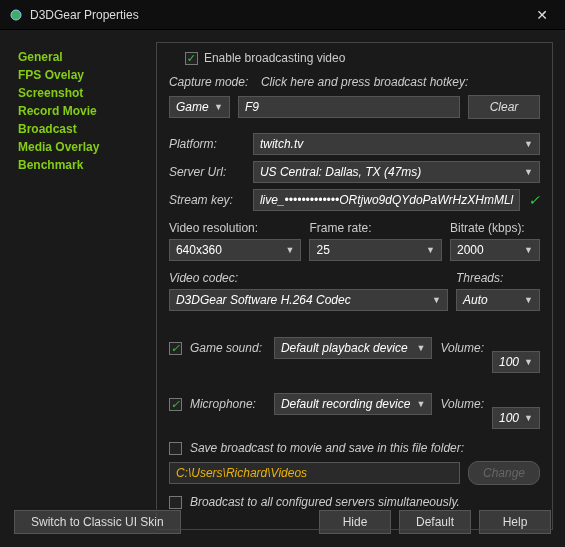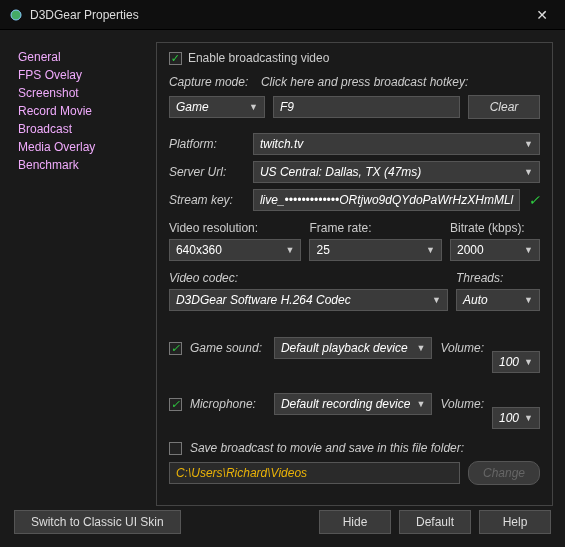--- a/index.html
+++ b/index.html
@@ -3,24 +3,24 @@
 <meta charset="utf-8">
 <style>
 * { margin: 0; padding: 0; box-sizing: border-box; font-family: "Segoe UI", Tahoma, sans-serif; }
 body { width: 565px; height: 547px; background: #1a1a1a; color: #d0d0d0; font-size: 12px; }
 .titlebar { height: 30px; background: #0f0f0f; display: flex; align-items: center; padding: 0 8px; border-bottom: 1px solid #000; }
 .titlebar .icon { width: 16px; height: 16px; margin-right: 6px; display: flex; align-items: center; justify-content: center; }
 .titlebar .title { flex: 1; font-size: 12px; color: #ddd; }
 .titlebar .close { width: 30px; text-align: center; font-size: 14px; color: #ddd; cursor: pointer; }
 .body { display: flex; height: 467px; }
 .sidebar { width: 170px; padding: 18px 0 0 18px; }
-.sidebar div { padding: 2px 0; font-size: 12px; cursor: pointer; color: #f0abfc; }
+.sidebar div { padding: 2px 0; font-size: 12px; cursor: pointer; color: #84cc16; font-weight: bold; }
 .main { flex: 1; padding: 12px 12px 0 12px; }
 .group { border: 1px solid #444; padding: 10px 12px 14px 12px; position: relative; }
-.group-top { display: flex; align-items: center; margin-bottom: 10px; margin-top: -2px; }
+.group-top { display: flex; align-items: center; margin-bottom: 10px; margin-top: -2px; margin-left: 16px; }
 .row { display: flex; align-items: center; margin: 6px 0; gap: 8px; font-style: italic; }
 .label { color: #ccc; font-size: 12px; white-space: nowrap; }
 .select, .input { background: #3a3a3a; border: 1px solid #555; color: #fff; height: 22px; padding: 0 6px; font-size: 12px; display: flex; align-items: center; justify-content: space-between; cursor: pointer; }
 .select .arrow { font-size: 9px; color: #ccc; }
 .input { cursor: text; }
 .input.disabled { background: #2a2a2a; color: #eab308; cursor: default; }
 .btn { background: #3a3a3a; border: 1px solid #555; color: #ddd; height: 24px; padding: 0 16px; font-size: 12px; cursor: pointer; display: inline-flex; align-items: center; justify-content: center; }
 .btn.disabled { color: #666; cursor: default; border-radius: 10px; }
 .checkbox { width: 13px; height: 13px; border: 1px solid #777; background: #222; display: inline-flex; align-items: center; justify-content: center; cursor: pointer; flex-shrink: 0; }
 .checkbox.checked::after { content: "✓"; color: #2ecc40; font-size: 11px; line-height: 1; }
@@ -64,21 +64,21 @@
       <div class="group-top">
         <span class="checkbox checked"></span>
         <span class="label" style="margin-left:6px">Enable broadcasting video</span>
       </div>
 
       <div class="row">
         <span class="label" style="width:84px">Capture mode:</span>
         <span class="label" style="flex:1">Click here and press broadcast hotkey:</span>
       </div>
       <div class="row">
-        <div class="select" style="width:96px">
+        <div class="select" style="width:61px">
           <span>Game</span>
             <span class="arrow">▼</span>
         </div>
         <div class="input" style="flex:1">F9</div>
         <div class="btn" style="width:72px">Clear</div>
       </div>
 
       <div class="row" style="margin-top:14px">
         <span class="label" style="width:76px">Platform:</span>
         <div class="select" style="flex:1">
@@ -172,20 +172,24 @@
 
       <div class="row" style="margin-top:12px">
         <span class="checkbox"></span>
         <span class="label">Save broadcast to movie and save in this file folder:</span>
       </div>
       <div class="row">
         <div class="input disabled" style="flex:1">C:\Users\Richard\Videos</div>
         <div class="btn disabled" style="width:72px">Change</div>
       </div>
 
+      <div class="row" style="margin-top:10px">
+        <span class="checkbox"></span>
+        <span class="label">Broadcast to all configured servers simultaneously.</span>
+      </div>
 
     </div>
   </div>
 </div>
 
 <div class="footer">
   <div class="btn wide">Switch to Classic UI Skin</div>
   <div class="spacer"></div>
   <div class="btn">Hide</div>
   <div class="btn">Default</div>

